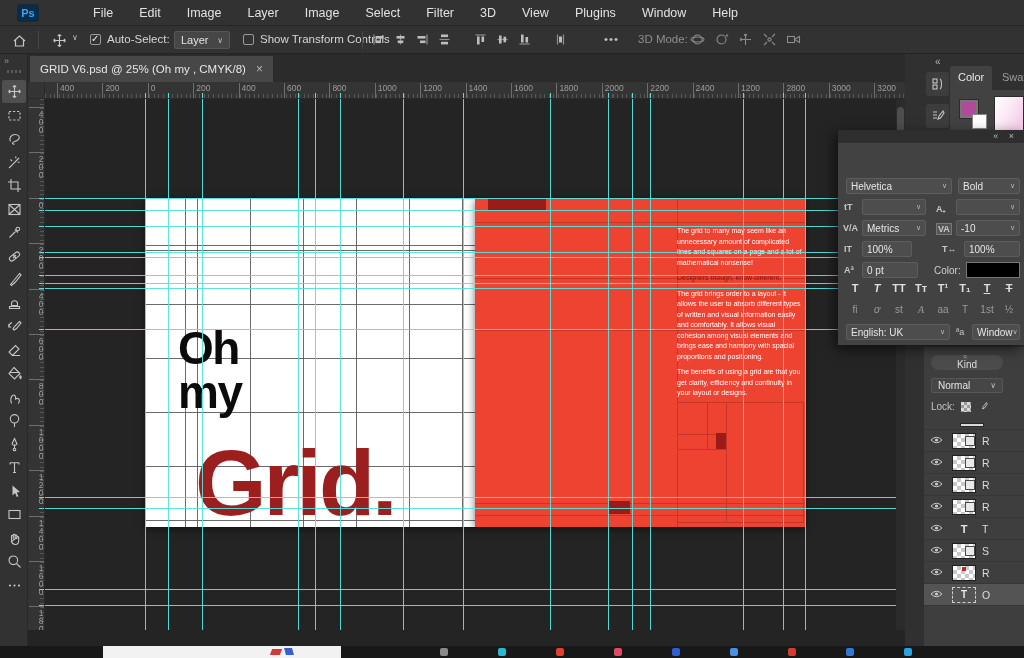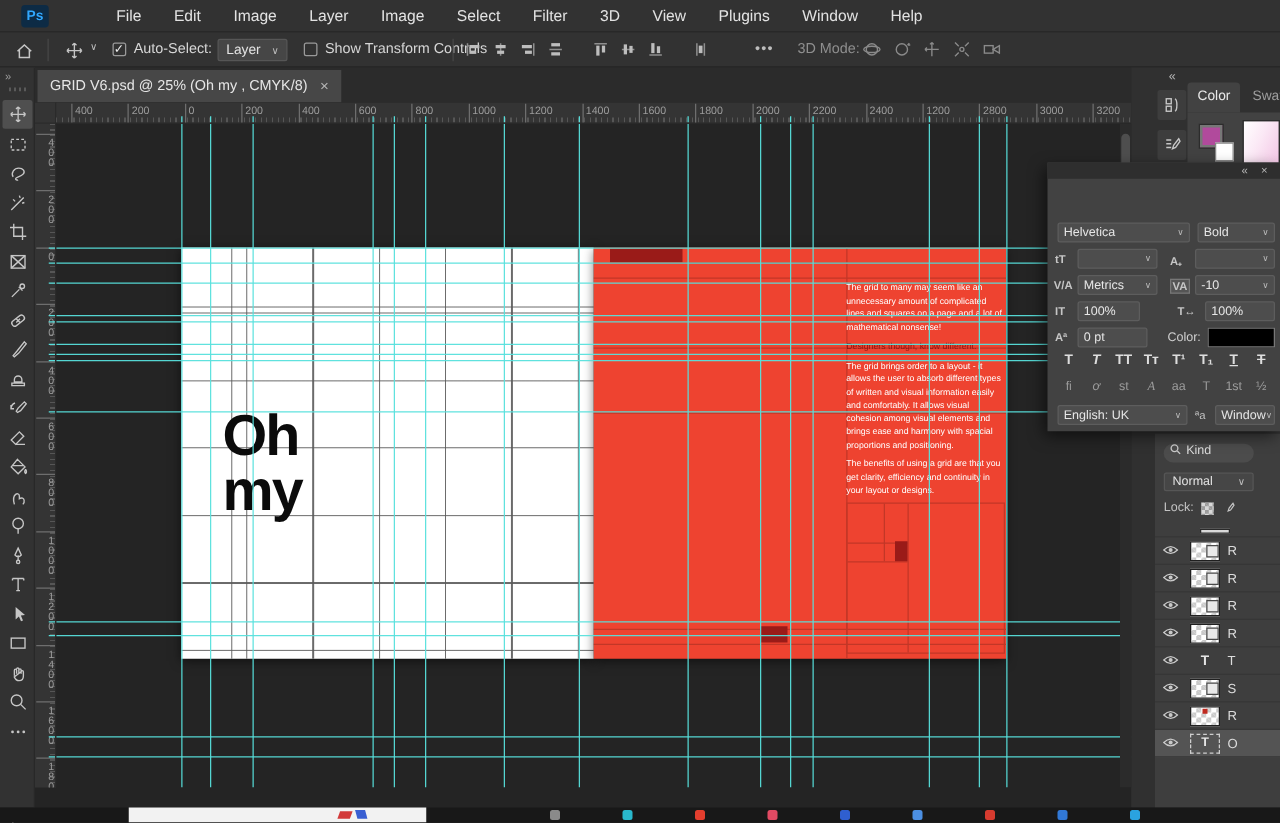--- a/index.html
+++ b/index.html
@@ -99,21 +99,21 @@
   #color-group { left:45px; top:12px; width:74px; height:78px; }
   .ptab { position:absolute; top:0; height:24px; font-size:11px; color:#9e9e9e; padding:5px 8px 0 8px; }
   .ptab.on { background:#424242; color:#e8e8e8; border-radius:3px 3px 0 0; }
   #color-body { left:0; top:24px; width:74px; height:54px; background:#424242; }
   #col-fg { left:10px; top:10px; width:18px; height:18px; background:#b14a9c; border:2px solid #777; outline:1px solid #2c2c2c; }
   #col-bg { left:22px; top:24px; width:15px; height:15px; background:#ffffff; border:1px solid #888; }
   #col-ramp { left:44px; top:6px; width:30px; height:38px; background:linear-gradient(115deg,#ffffff 0%,#fbe8f5 45%,#f2c4e4 100%); border:1px solid #2c2c2c; }
 
   #layers-group { left:19px; top:293px; width:100px; height:299px; background:#3e3e3e; }
   #kind-box { left:7px; top:8px; width:72px; height:15px; background:#4c4c4c; border-radius:8px;
-    display:flex; padding:0 5px; font-size:10px; color:#dcdcdc; }
+    display:flex; align-items:center; padding:0 5px; font-size:10px; color:#dcdcdc;flex-direction:column; }
   #kind-box svg { margin-right:4px; }
   #blend-dd { left:7px; top:31px; width:72px; height:15px; font-size:10px; }
   #lock-row { left:7px; top:54px; font-size:10px; color:#c3c3c3; display:flex; align-items:center; gap:6px; }
   .minicheck { width:10px; height:10px;
     background-image:linear-gradient(45deg,#9a9a9a 25%,transparent 25%,transparent 75%,#9a9a9a 75%),
       linear-gradient(45deg,#9a9a9a 25%,#d8d8d8 25%,#d8d8d8 75%,#9a9a9a 75%);
     background-size:6px 6px; background-position:0 0,3px 3px; }
   #layer-rows { left:0; top:76px; width:100px; }
   .lrow { position:relative; width:100px; height:22px; border-bottom:1px solid #363636;
     display:flex; align-items:center; }
@@ -476,20 +476,21 @@
         <div class="gtickv" style="top: 506px;"></div>
       </div>
 
     <div id="canvas" class="a">
 
       <div id="page-white" class="a">
         <div id="headline-small" class="a" style="left:33px;top:128px;position:absolute">
           <div>Oh</div>
           <div>my</div>
         </div>
+        <div id="headline-big" class="a" style="left:50px;top:239px;position:absolute">Grid.</div>
       </div>
 
       <div id="page-red" class="a" style="background:#ee4330">
         <div class="a darkrect" style="left:13px;top:1px;width:58px;height:11px"></div>
         <div class="a redline" style="left:0;top:12px;width:330px;height:1px"></div>
         <div class="a redline" style="left:0;top:24px;width:330px;height:1px"></div>
         <div class="a redline" style="left:0;top:80px;width:330px;height:1px"></div>
         <div class="a redline" style="left:0;top:132px;width:330px;height:1px"></div>
         <div class="a redline" style="left:0;top:305px;width:330px;height:1px"></div>
         <div class="a redline" style="left:0;top:317px;width:330px;height:1px"></div>

